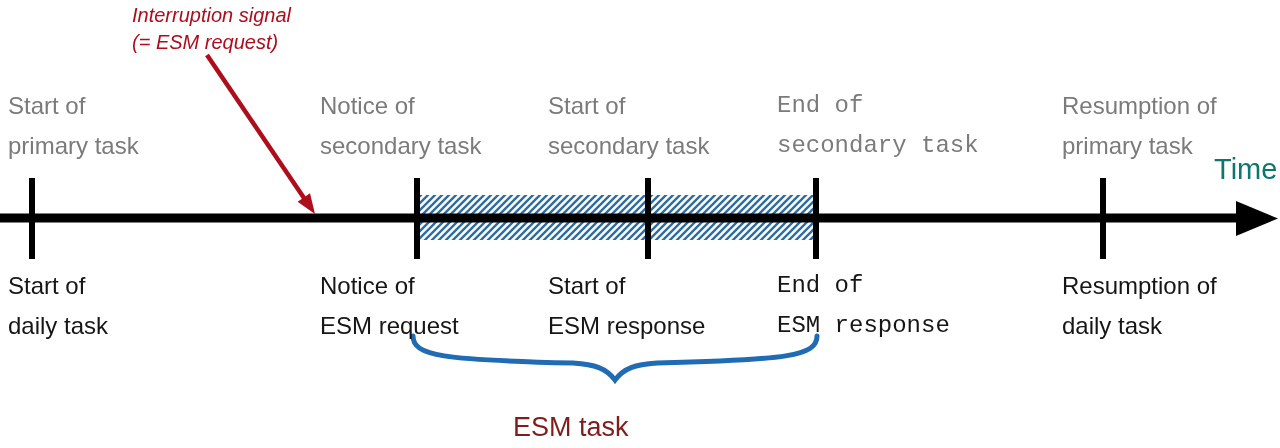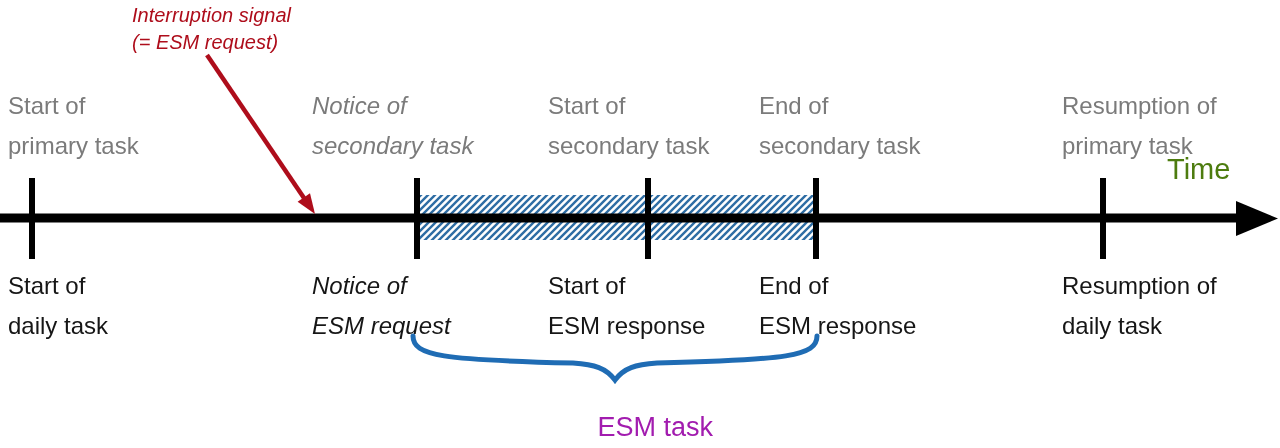--- a/index.html
+++ b/index.html
@@ -16,49 +16,49 @@
   .label {
     position: absolute;
     white-space: pre-line;
     font-size: 24px;
     line-height: 40px;
     letter-spacing: 0px;
   }
   .label-top { color: #7b7b7b; top: 86px; }
   .label-bottom { color: #161616; top: 266px; }
   .col-1 { left: 8px; }
-  .col-2 { left: 312px; font-style: italic; }
+  .col-2 { left: 320px; }
   .col-3 { left: 548px; }
-  .col-4 { left: 759px; }
+  .col-4 { left: 777px; font-family: Liberation Mono, monospace; }
   .col-5 { left: 1062px; }
   .time-label {
     position: absolute;
-    left: 1167px;
+    left: 1214px;
     top: 153px;
     font-size: 29px;
-    color: #4d7c0f;
+    color: #0f766e;
   }
   .interruption-label {
     position: absolute;
     left: 132px;
     top: 2px;
     font-size: 20px;
     line-height: 27px;
     font-style: italic;
     color: #ae0d1b;
     white-space: pre-line;
   }
   .esm-task-label {
     position: absolute;
     left: 513px;
     top: 412px;
     width: 200px;
-    text-align: right;
+    text-align: left;
     font-size: 27px;
-    color: #a21caf;
+    color: #7f1d1d;
   }
 </style>
 </head>
 <body>
 
 <div class="canvas">
 
   <svg class="diagram-svg" width="1280" height="448" viewBox="0 0 1280 448">
     <defs>
       <pattern id="hatch" patternUnits="userSpaceOnUse" width="7" height="7">

